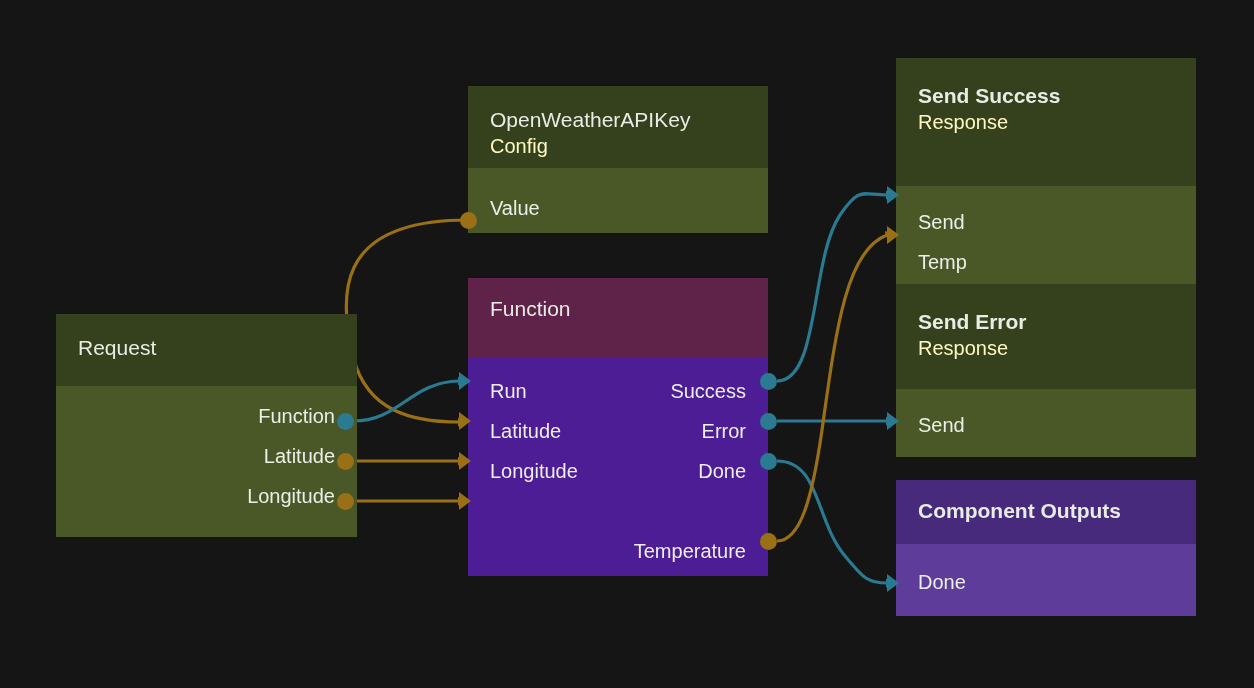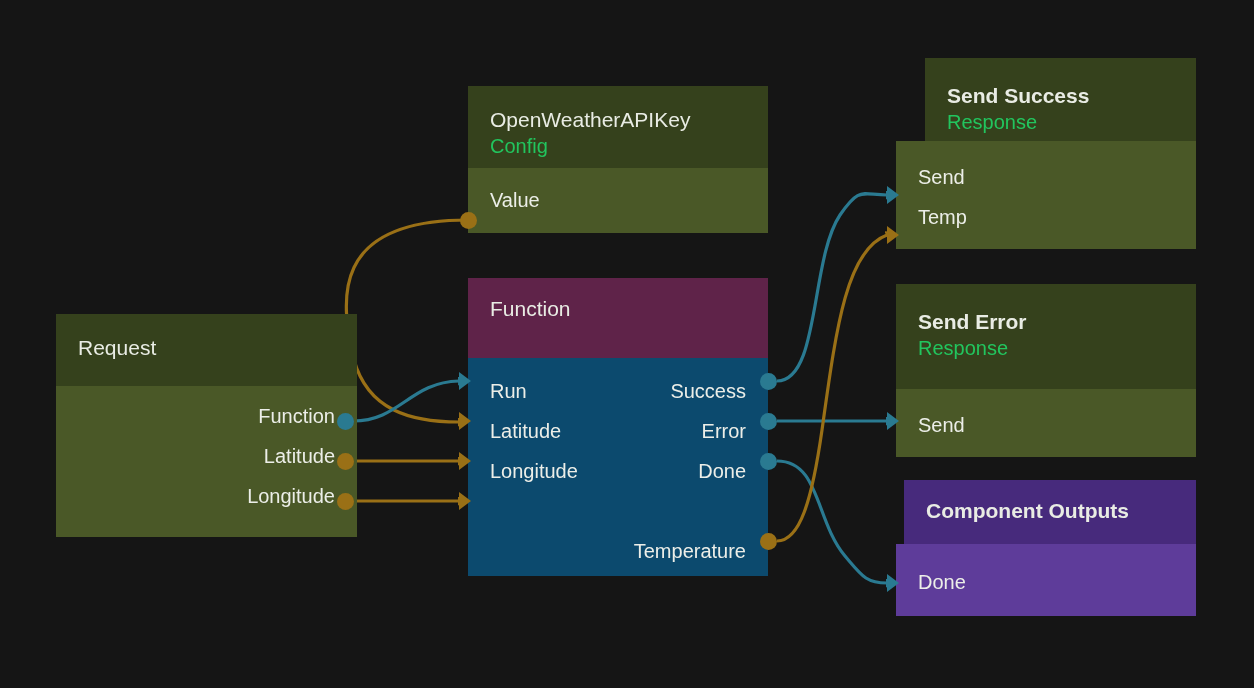--- a/index.html
+++ b/index.html
@@ -29,21 +29,21 @@
   }
   .node-title{
     font-size:21px;
     color:#e9ece4;
     line-height:27px;
     white-space:nowrap;
   }
   .node-title.bold{font-weight:bold;}
   .node-subtitle{
     font-size:20px;
-    color:#22c55e;
+    color:#fef9c3;
     line-height:26px;
     white-space:nowrap;
   }
   .node-body{
     box-sizing:border-box;
     position:relative;
   }
   .port-row{
     position:relative;
     height:40px;
@@ -58,39 +58,39 @@
     white-space:nowrap;
   }
   .port-row.in .port-label{padding-left:22px;text-align:left;}
   .port-row.out{justify-content:flex-end;}
   .port-row.out .port-label{padding-right:22px;text-align:right;}
 
   
   .theme-olive .node-header{background:#35411c;}
   .theme-olive .node-body{background:#4a5827;}
   .theme-magenta .node-header{background:#5f2349;}
-  .theme-magenta .node-body{background:#0c4a6e;}
-  .theme-purple .node-header{background:#472a7c;margin-left:8px;}
+  .theme-magenta .node-body{background:#4c1d95;}
+  .theme-purple .node-header{background:#472a7c;}
   .theme-purple .node-body{background:#5e3c9a;}
 
   
   #node-request      {left:56px; top:314px; width:301px;}
   #node-request .node-header{height:72px;padding-top:20px;}
   #node-request .node-body{height:151px;padding-top:10px;}
 
   #node-config       {left:468px; top:86px; width:300px;}
   #node-config .node-header{height:82px;padding-top:20px;}
-  #node-config .node-body{height:65px;padding-top:12px;}
+  #node-config .node-body{height:65px;padding-top:20px;}
 
   #node-function     {left:468px; top:278px; width:300px;}
   #node-function .node-header{height:80px;padding-top:17px;}
   #node-function .node-body{height:218px;padding-top:13px;}
 
   #node-send-success {left:896px; top:58px; width:300px;}
-  #node-send-success .node-header{height:83px;padding-top:24px;margin-left:29px;}
+  #node-send-success .node-header{height:128px;padding-top:24px;}
   #node-send-success .node-body{height:108px;padding-top:16px;}
 
   #node-send-error   {left:896px; top:284px; width:300px;}
   #node-send-error .node-header{height:105px;padding-top:24px;}
   #node-send-error .node-body{height:68px;padding-top:16px;}
 
   #node-component-outputs {left:896px; top:480px; width:300px;}
   #node-component-outputs .node-header{height:64px;padding-top:17px;}
   #node-component-outputs .node-body{height:72px;padding-top:18px;}
 

